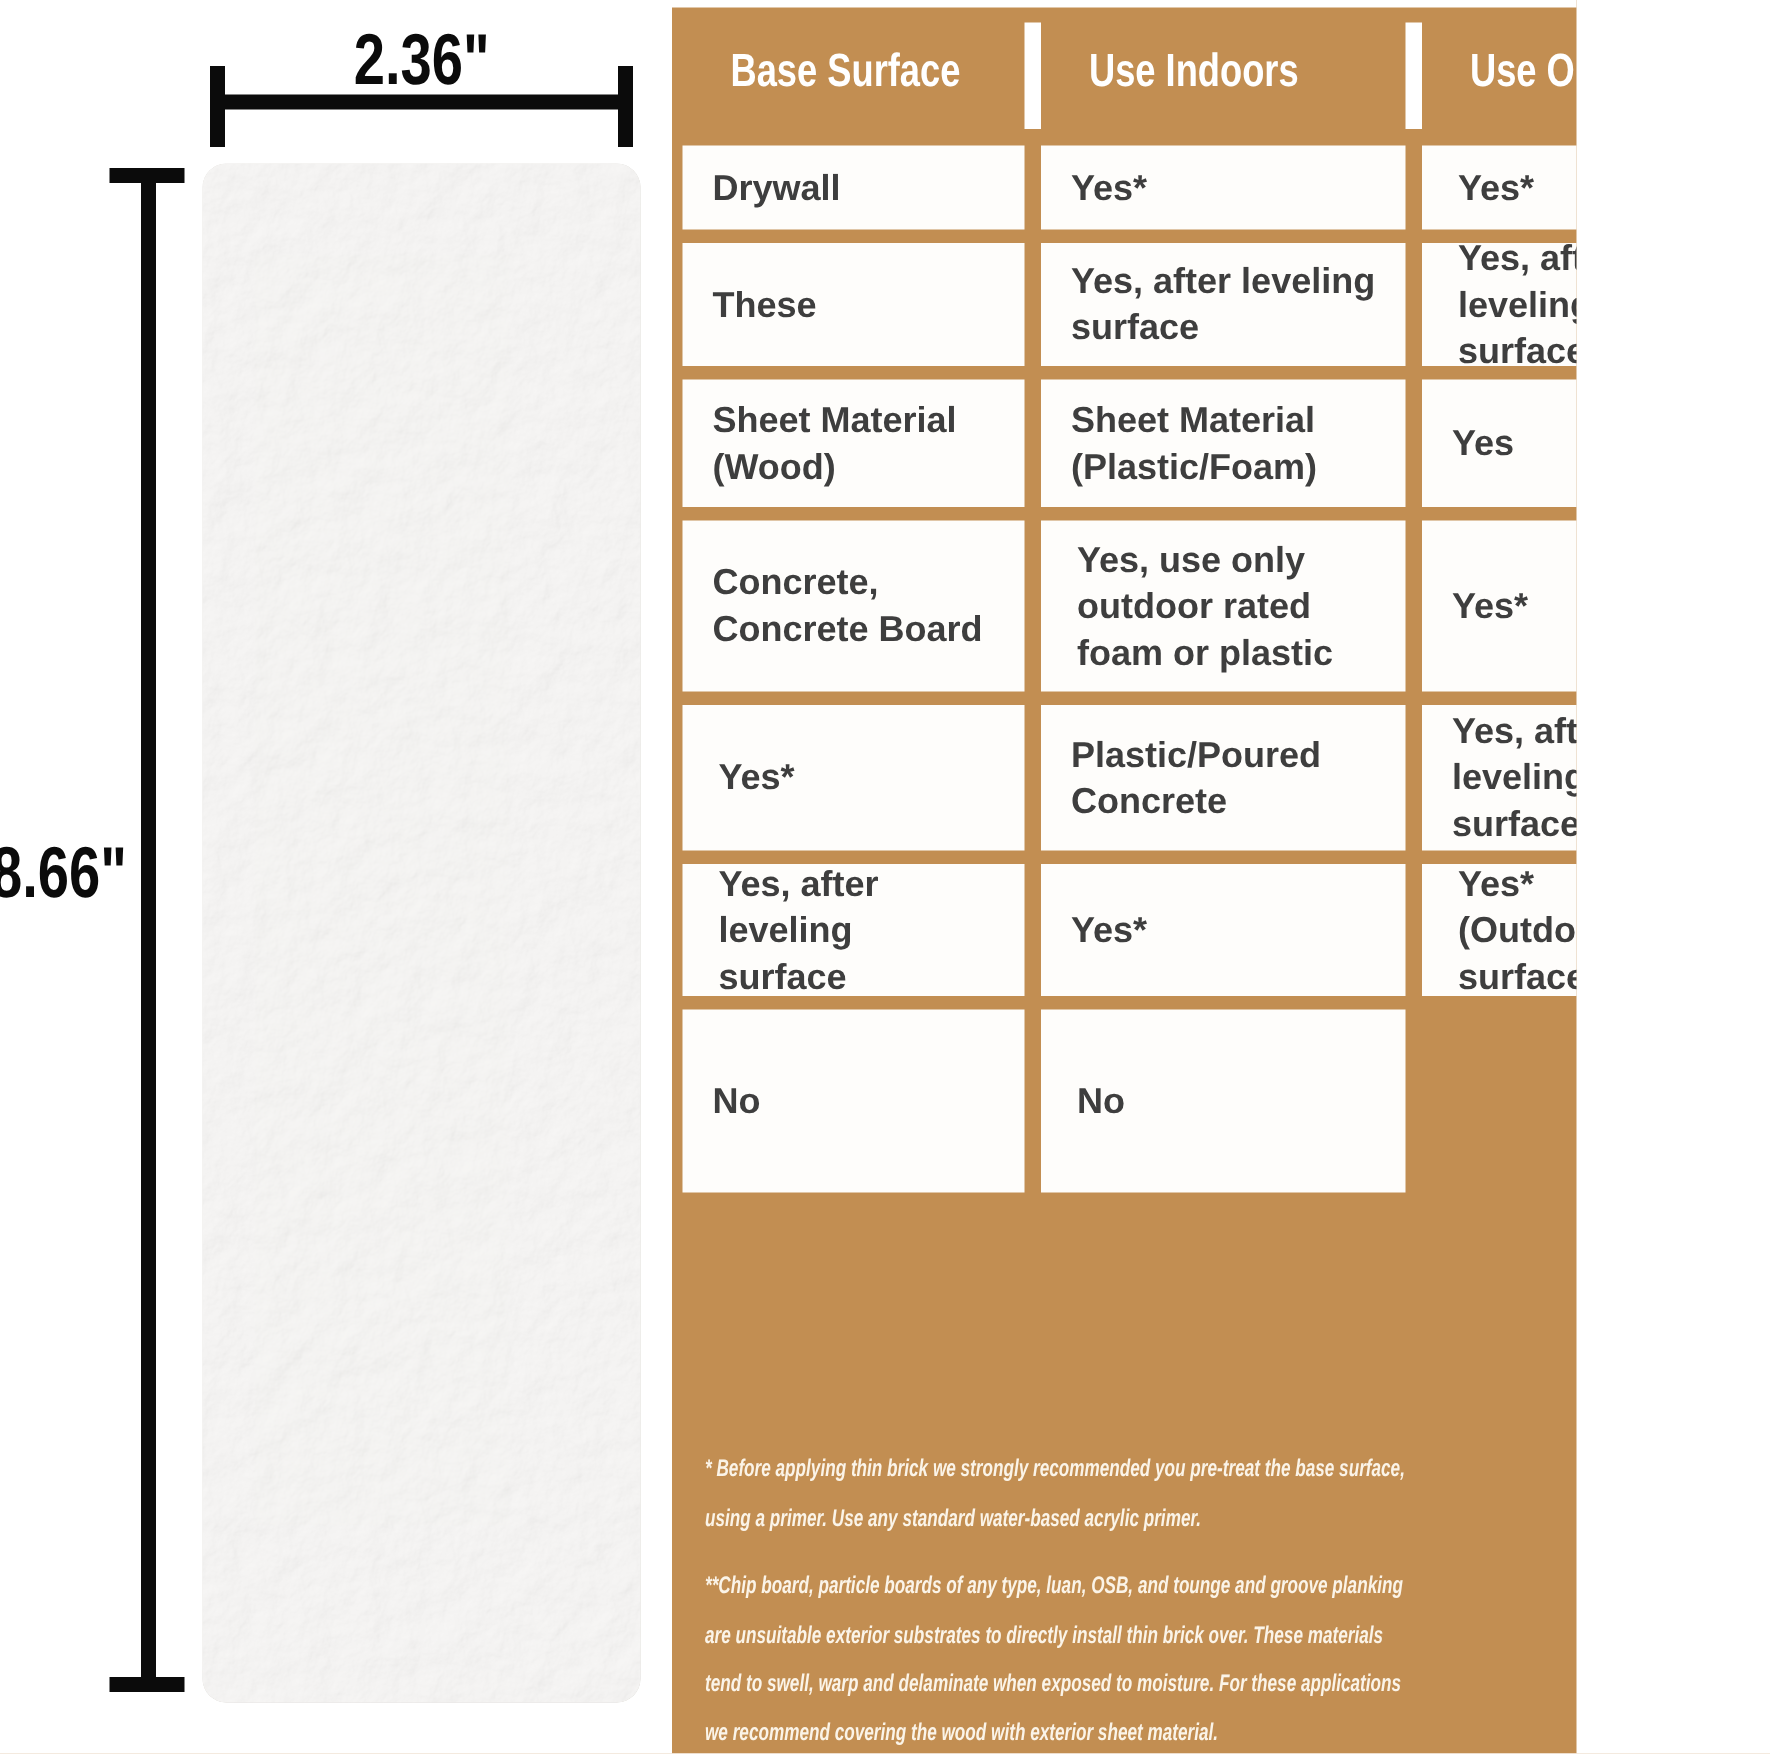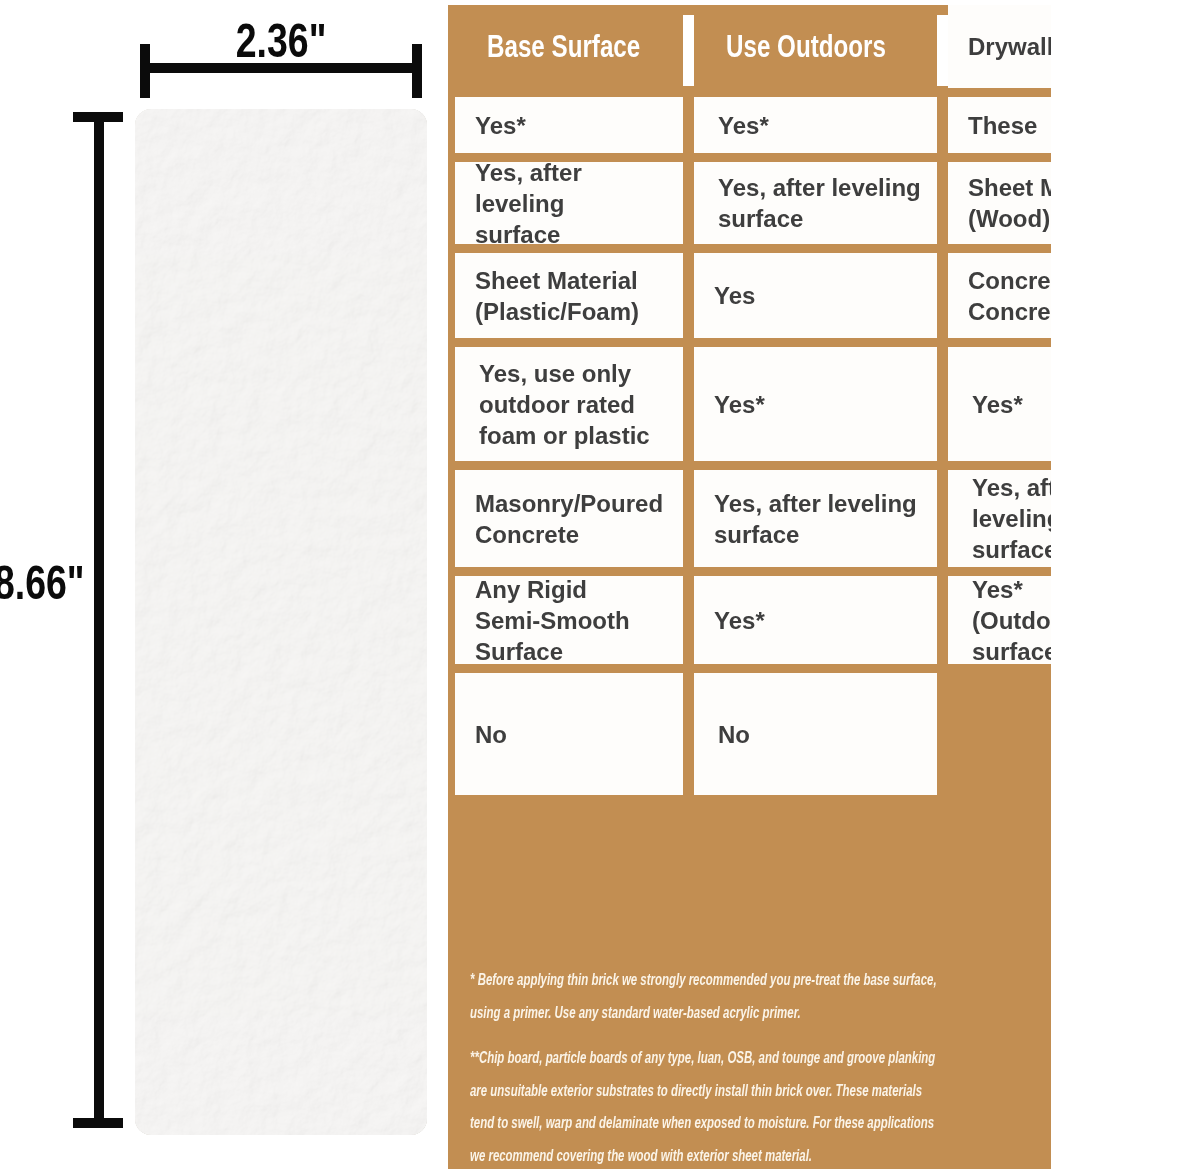--- a/index.html
+++ b/index.html
@@ -104,20 +104,23 @@
       </g>
     </svg>
   </div>
 
   <div class="panel">
     <div class="grid">
       <div class="hcell">
           <span class="cx cx-left">Base Surface</span>
         </div>
       <div class="hcell">
+          <span class="cx cx-left">Use Indoors</span>
+        </div>
+      <div class="hcell">
           <span class="cx cx-left">Use Outdoors</span>
         </div>
 
       <div class="cell">Drywall</div>
       <div class="cell">Yes*</div>
       <div class="cell c3">Yes*</div>
 
       <div class="cell">These</div>
       <div class="cell">Yes, after leveling
 surface</div>
@@ -132,30 +135,27 @@
       <div class="cell">Yes</div>
       <div class="cell">Concrete,
 Concrete Board</div>
 
       <div class="cell c3">Yes, use only
 outdoor rated
 foam or plastic</div>
       <div class="cell">Yes*</div>
       <div class="cell c3">Yes*</div>
 
-      <div class="cell">Masonry/Poured
+      <div class="cell">Plastic/Poured
 Concrete</div>
       <div class="cell">Yes, after leveling
 surface</div>
       <div class="cell c3">Yes, after leveling
 surface</div>
 
-      <div class="cell">Any Rigid
-Semi-Smooth
-Surface</div>
       <div class="cell">Yes*</div>
       <div class="cell c3">Yes*
 (Outdoor quality
 surface only)</div>
 
       <div class="cell">No</div>
       <div class="cell c3">No</div>
     </div>
 
     <div class="hbar" id="hbar1"></div>

